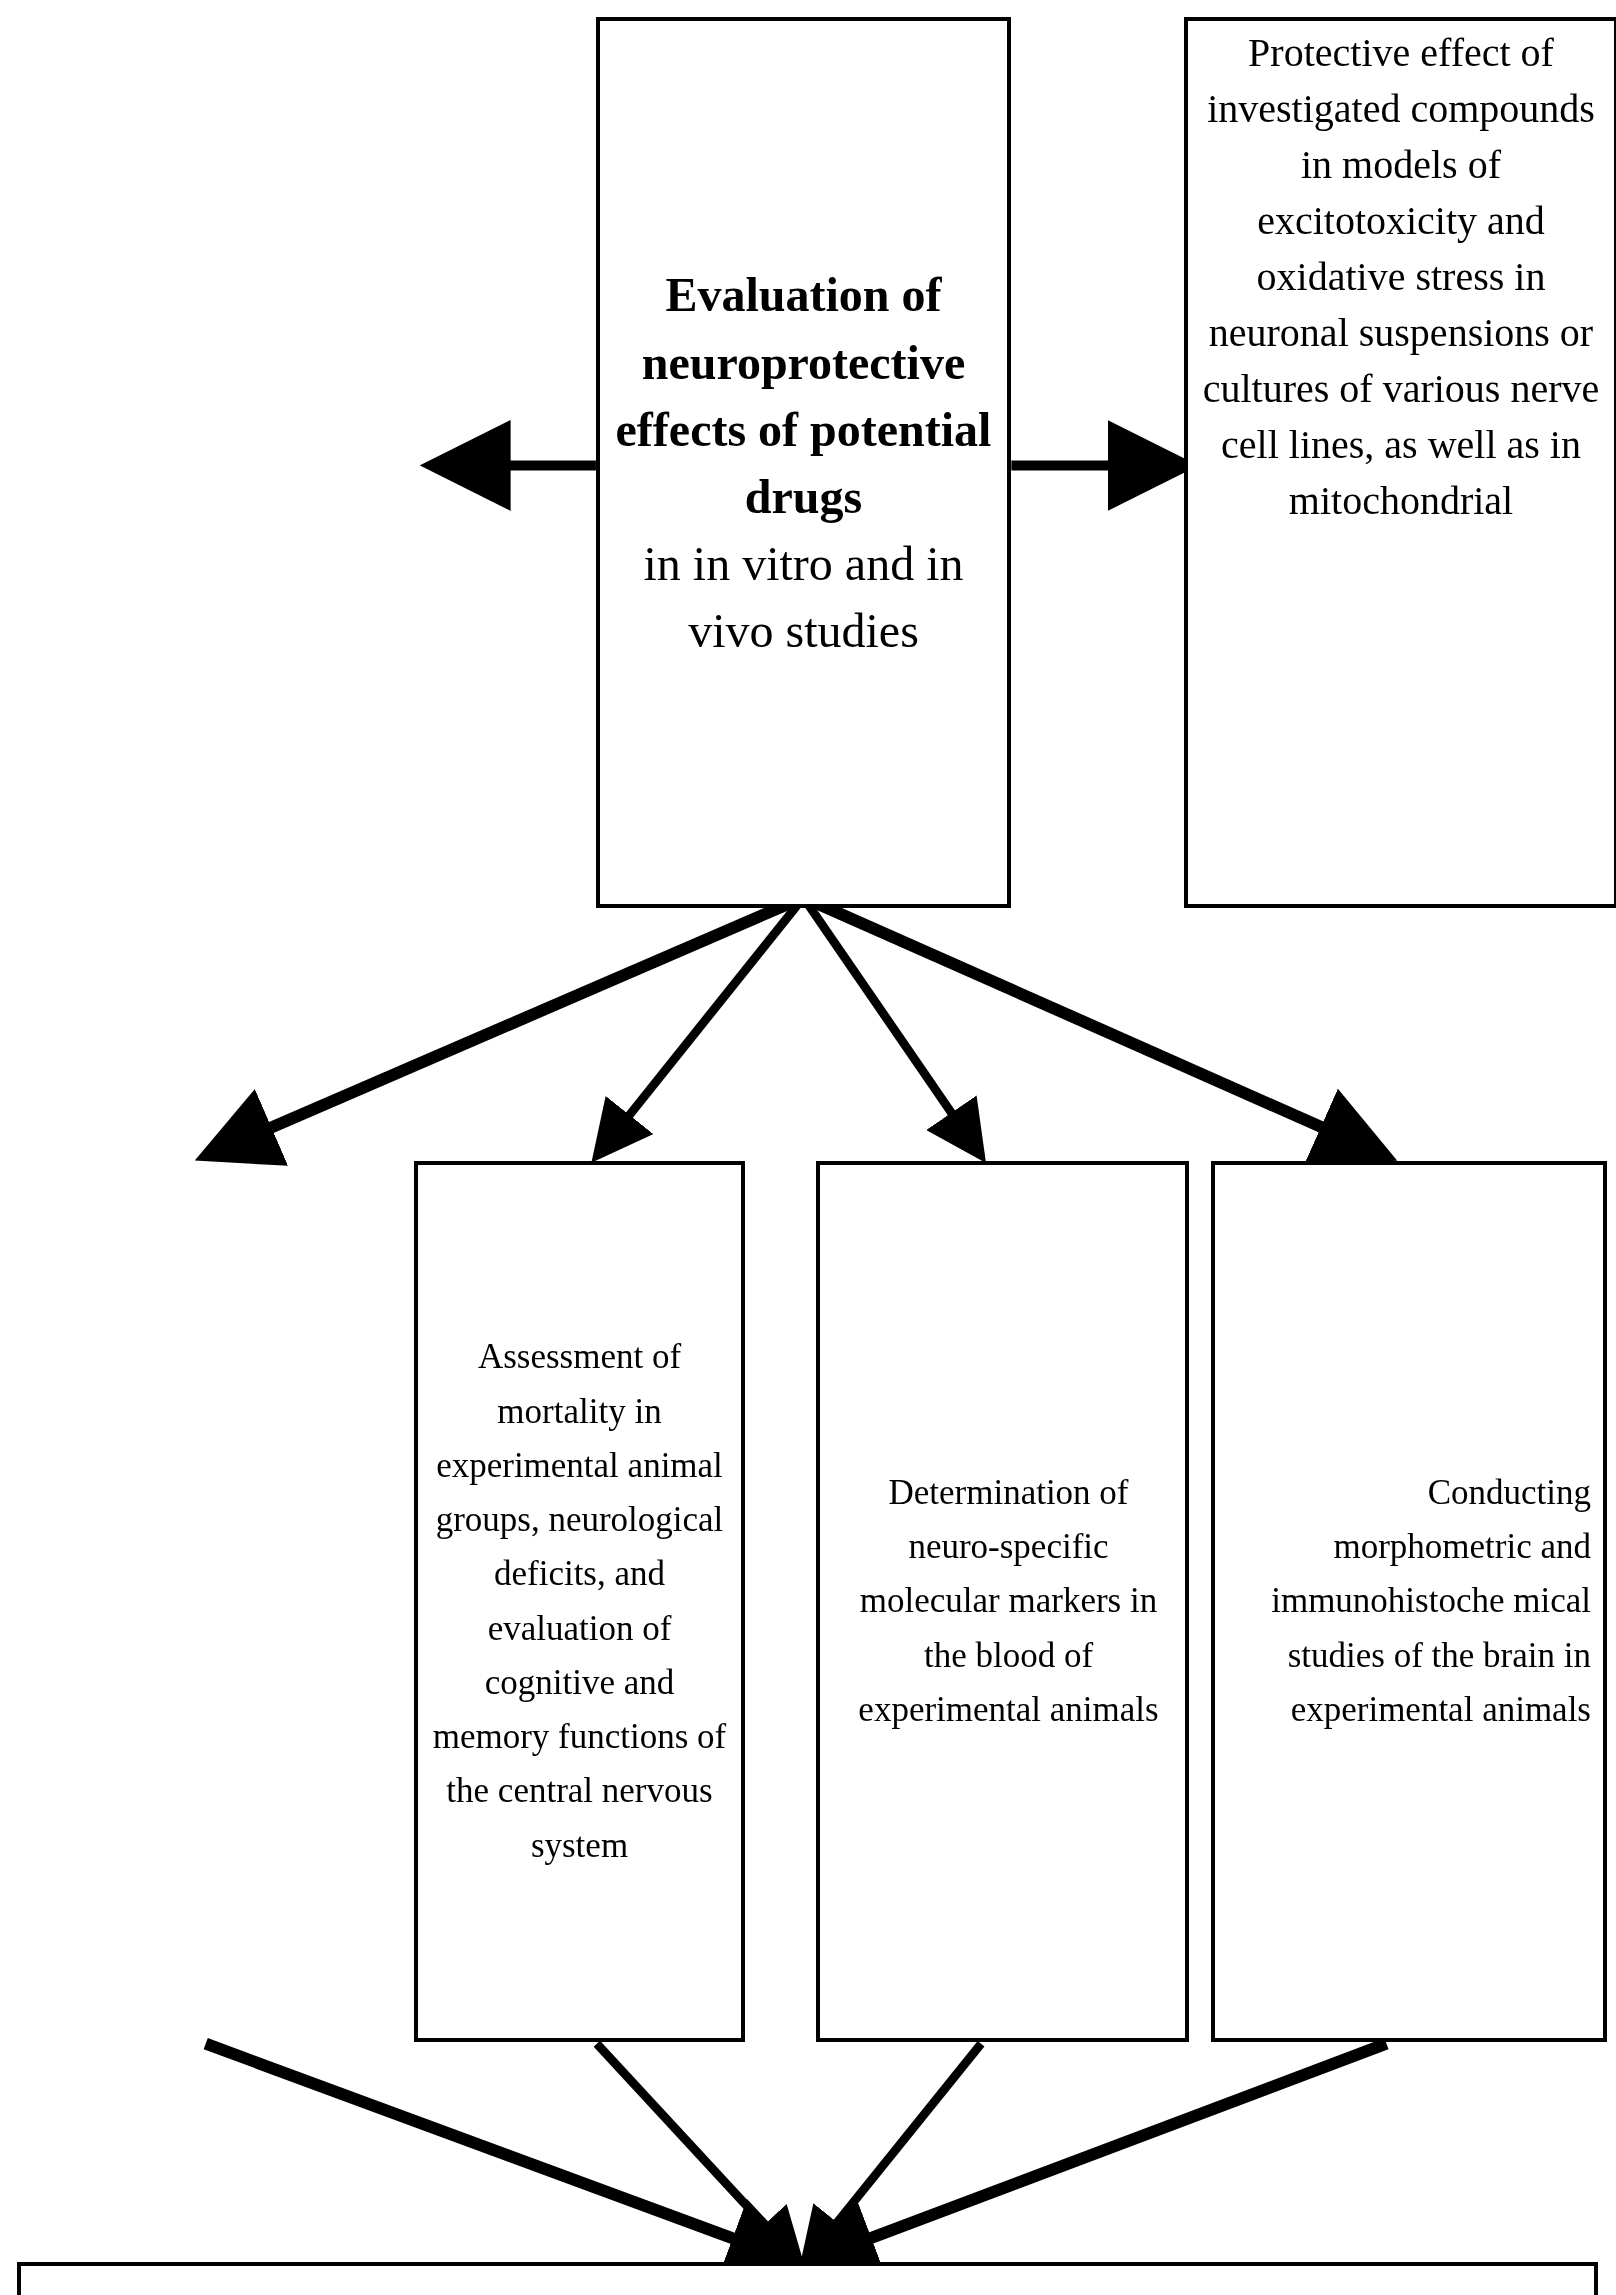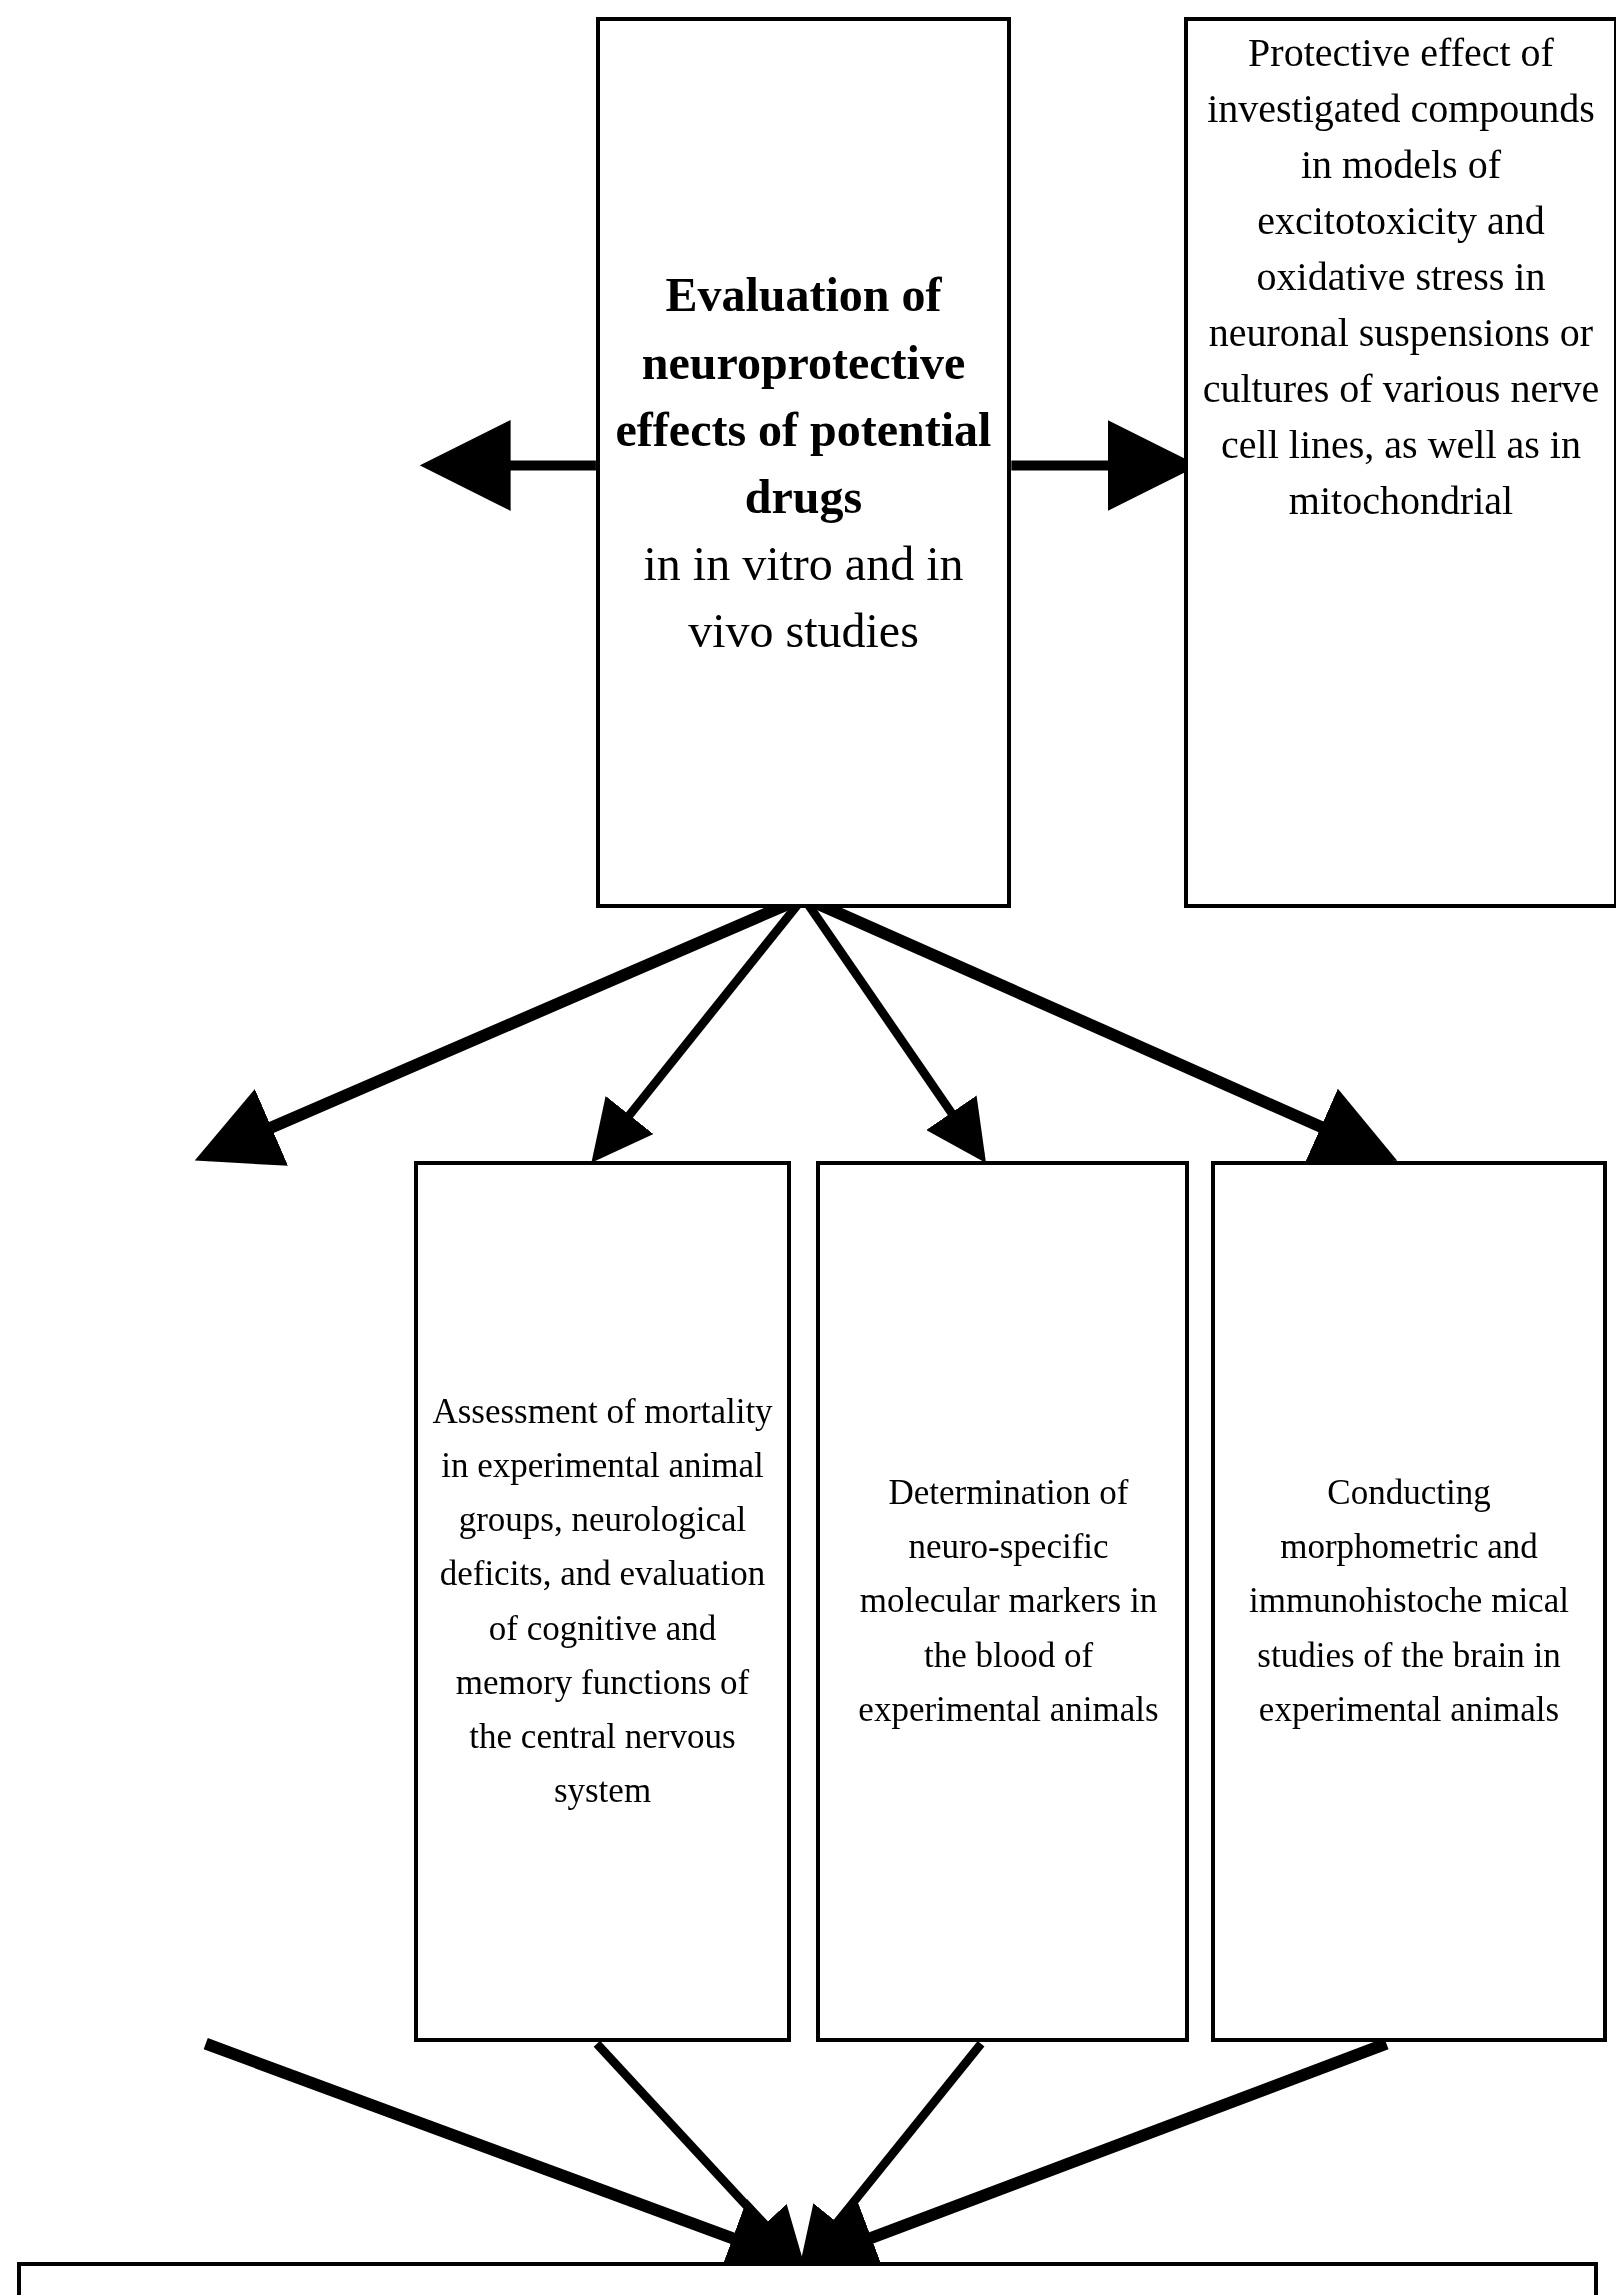--- a/index.html
+++ b/index.html
@@ -63,23 +63,23 @@
     justify-content: flex-start;
     padding-top: 3.7px;
   }
 
   
   .mid-box {
     top: 1161px; height: 881px;
     font-size: 35px; line-height: 1.55;
   }
   #box-biochem  { left: 17.4px;   width: 376px; }
-  #box-mortality{ left: 414px;  width: 377px; }
+  #box-mortality{ left: 414px;  width: 331px; }
   #box-markers  { left: 816px; width: 373px; padding-left: 24px; }
-  #box-morpho   { left: 1211px; width: 396px; }
+  #box-morpho   { left: 1211px; width: 396px; text-align: right; }
 
   
   #box-summary {
     left: 17.4px; top: 2262px; width: 1581px; height: 226px;
     font-size: 37px; line-height: 1.60;
     padding: 0 41px;
   }
 </style>
 </head>
 <body>

